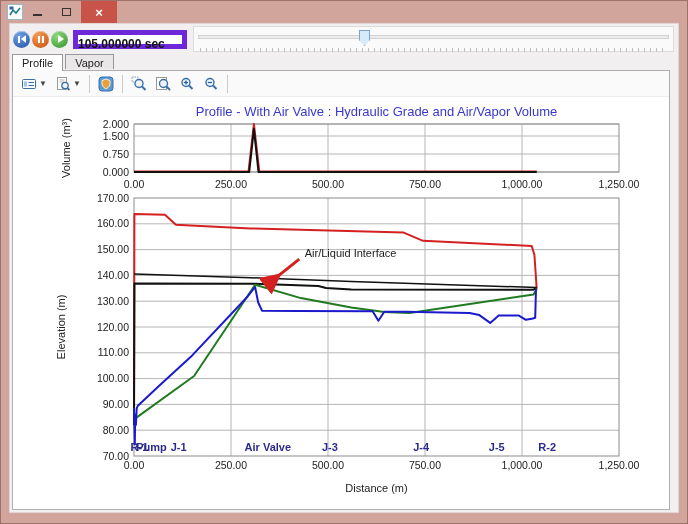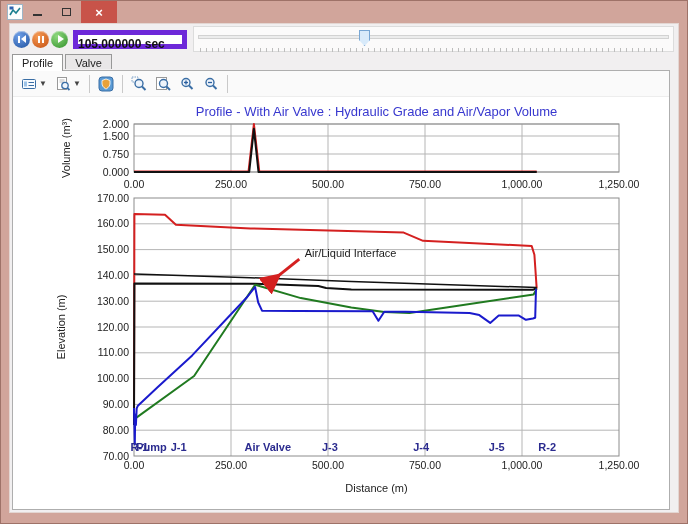--- a/index.html
+++ b/index.html
@@ -104,21 +104,21 @@
       <div class="time-field">105.000000 sec</div>
       <div class="slider">
         <div class="slider-track"></div>
         <div class="slider-thumb" id="slider-thumb" style="left: calc(35.5% - 5px);"></div>
         <div class="slider-ticks"></div>
       </div>
     </div>
 
     <div class="tabstrip">
       <div class="tab active">Profile</div>
-      <div class="tab">Valve</div>
+      <div class="tab">Vapor</div>
     </div>
 
     <div class="panel">
       <div class="toolbar2" id="chart-toolbar">
           <span class="icon-btn">
             <span>
               <svg width="16" height="16" viewBox="0 0 16 16">
                 <rect x="1.5" y="3.5" width="13" height="9" rx="1" fill="#f7fbff" stroke="#3a6ea5"></rect>
                 <rect x="3" y="5.5" width="3" height="5" fill="#9cc3e8"></rect>
                 <line x1="7.5" y1="6.5" x2="13" y2="6.5" stroke="#3a6ea5"></line>

